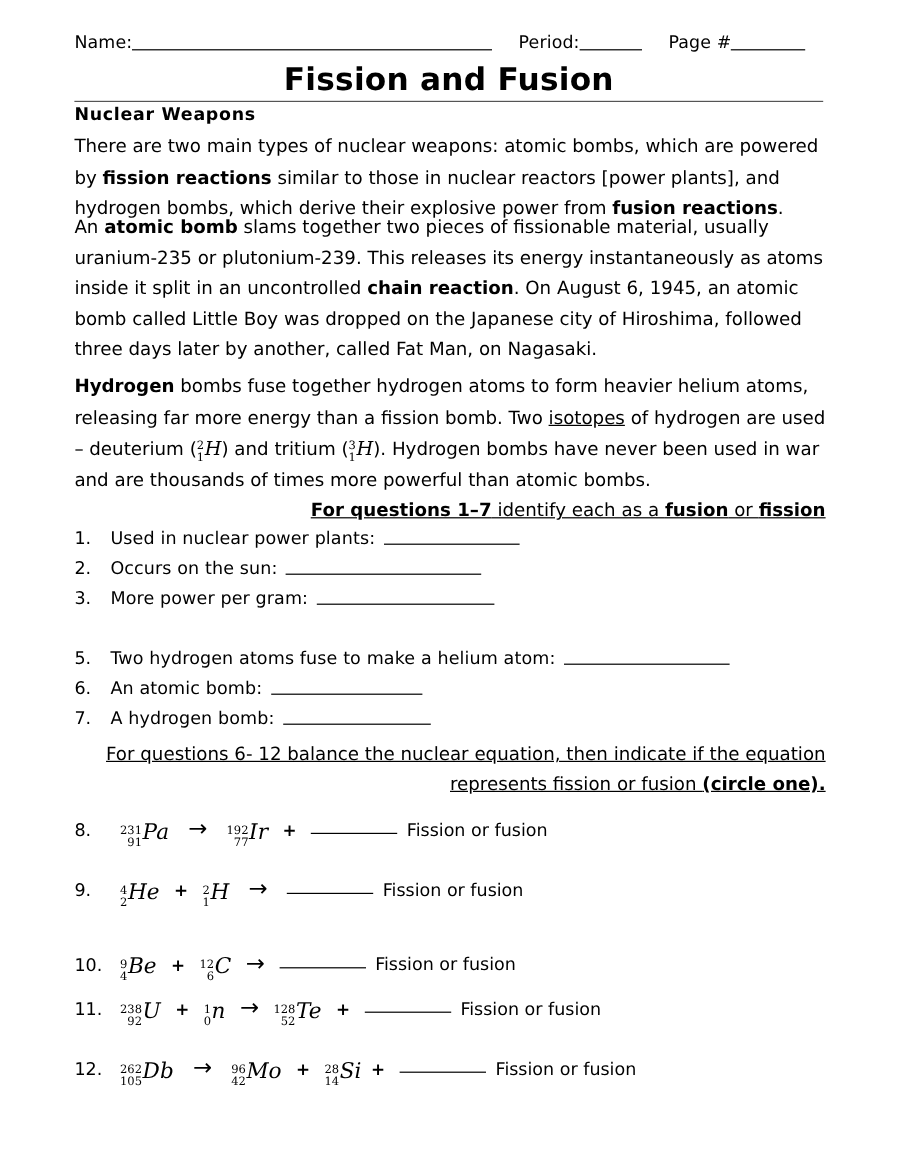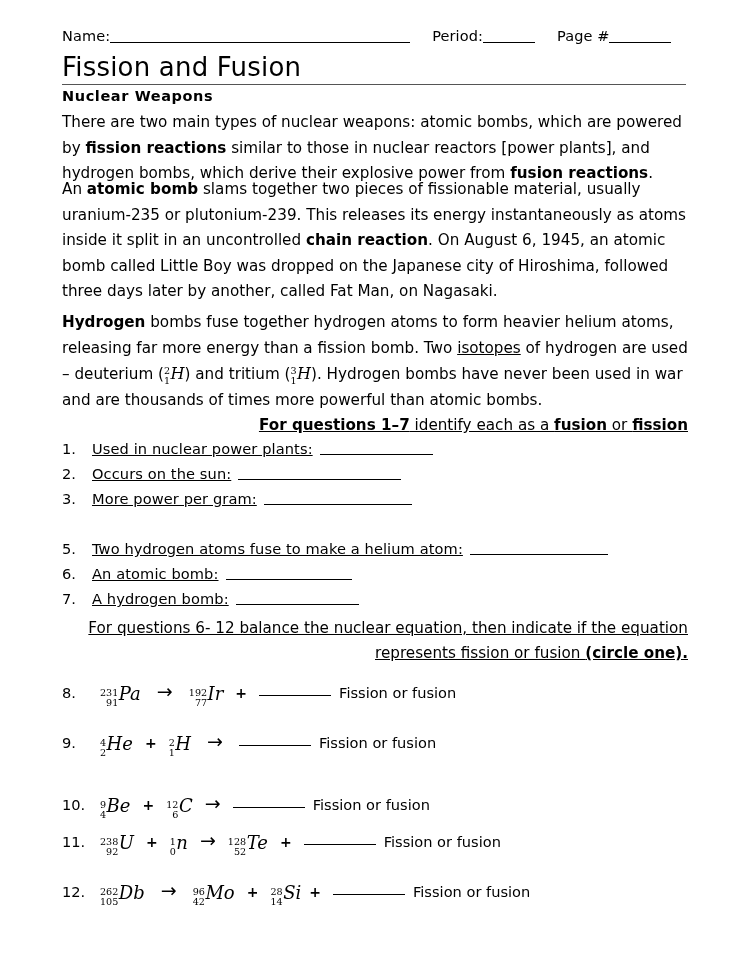--- a/index.html
+++ b/index.html
@@ -42,23 +42,23 @@
   .period-blank { width: 52px; }
   .page-blank { width: 62px; }
   .gap-md { display: inline-block; width: 22px; }
 
   
   .doc-title {
     position: absolute;
     left: 62px;
     top: 52px;
     width: 624px;
-    text-align: left;
+    text-align: center;
     font-size: 26px;
-    font-weight: normal;
+    font-weight: bold;
     letter-spacing: 0.2px;
   }
   .title-rule {
     position: absolute;
     left: 62px;
     top: 84px;
     width: 624px;
     height: 0;
     border-top: 1.2px solid #555;
   }
@@ -129,21 +129,21 @@
   .qitem {
     position: absolute;
     left: 62px;
     font-size: 14.6px;
     white-space: nowrap;
   }
   .qnum {
     display: inline-block;
     width: 30px;
   }
-  .qtext { letter-spacing: 0.1px; text-decoration: underline; }
+  .qtext { letter-spacing: 0.1px; }
   .ans-blank {
     display: inline-block;
     border-bottom: 1.5px solid #000;
     vertical-align: -1px;
     margin-left: 7px;
   }
 
   
   .eq {
     position: absolute;

